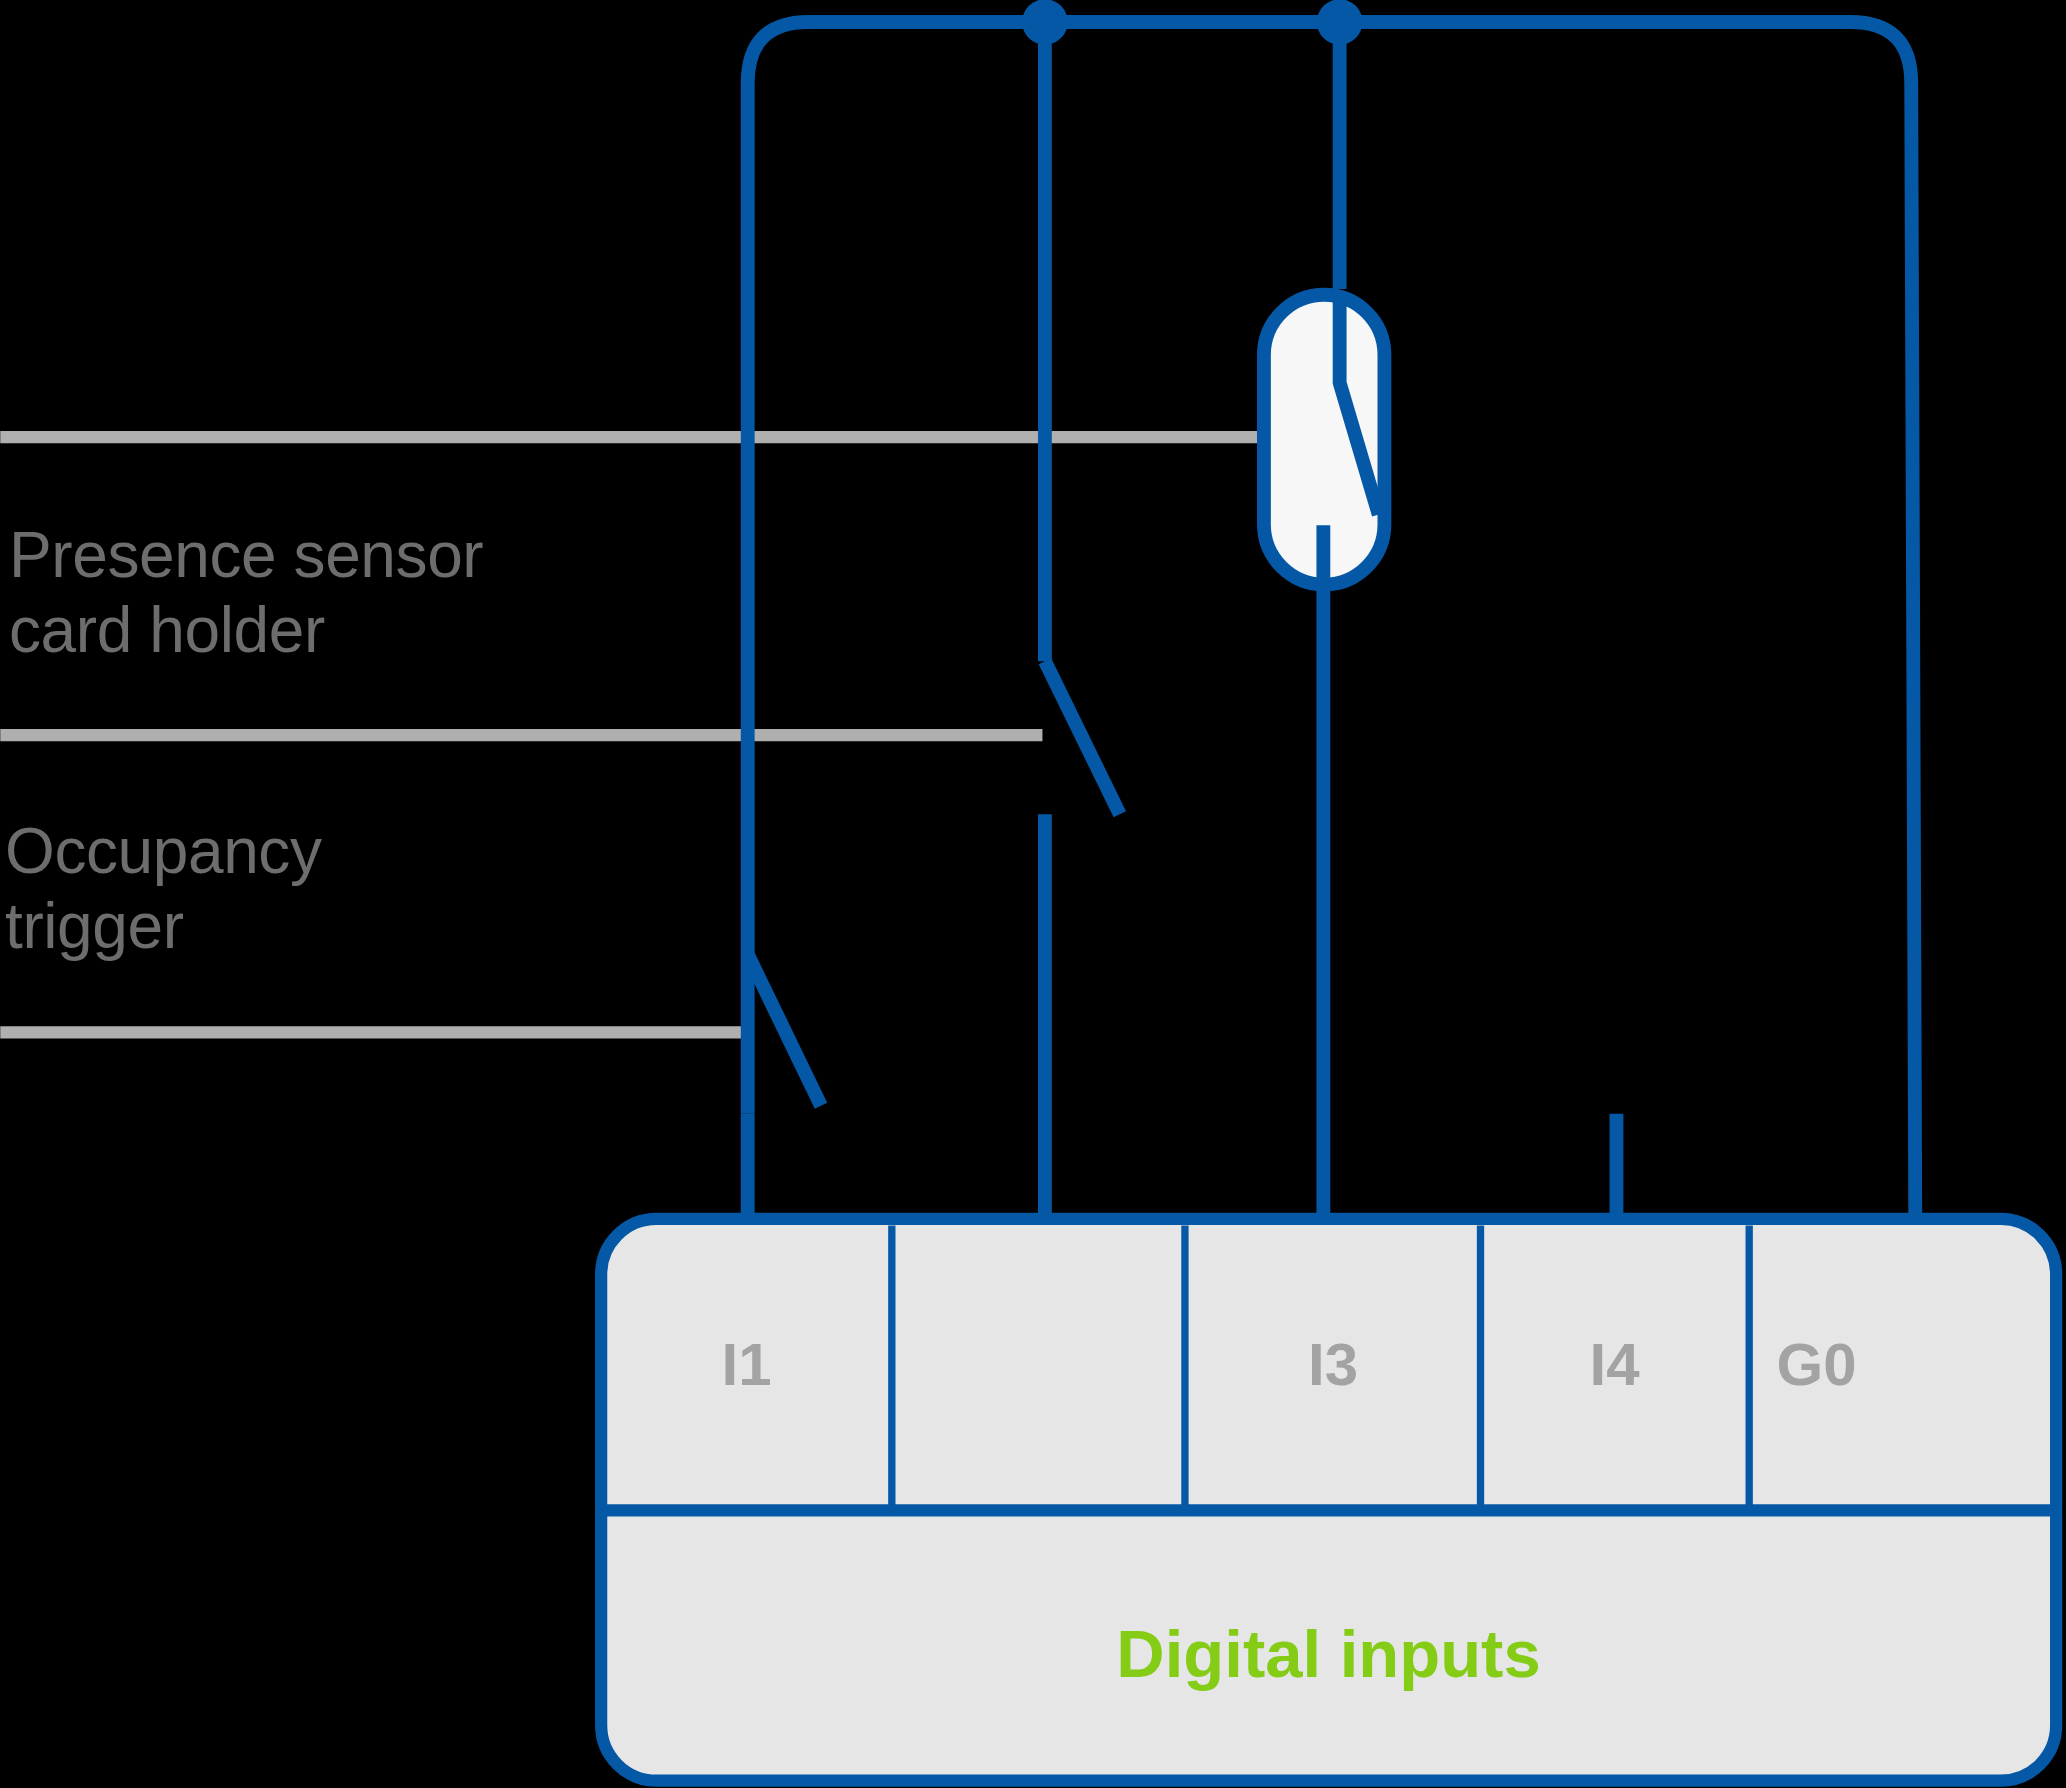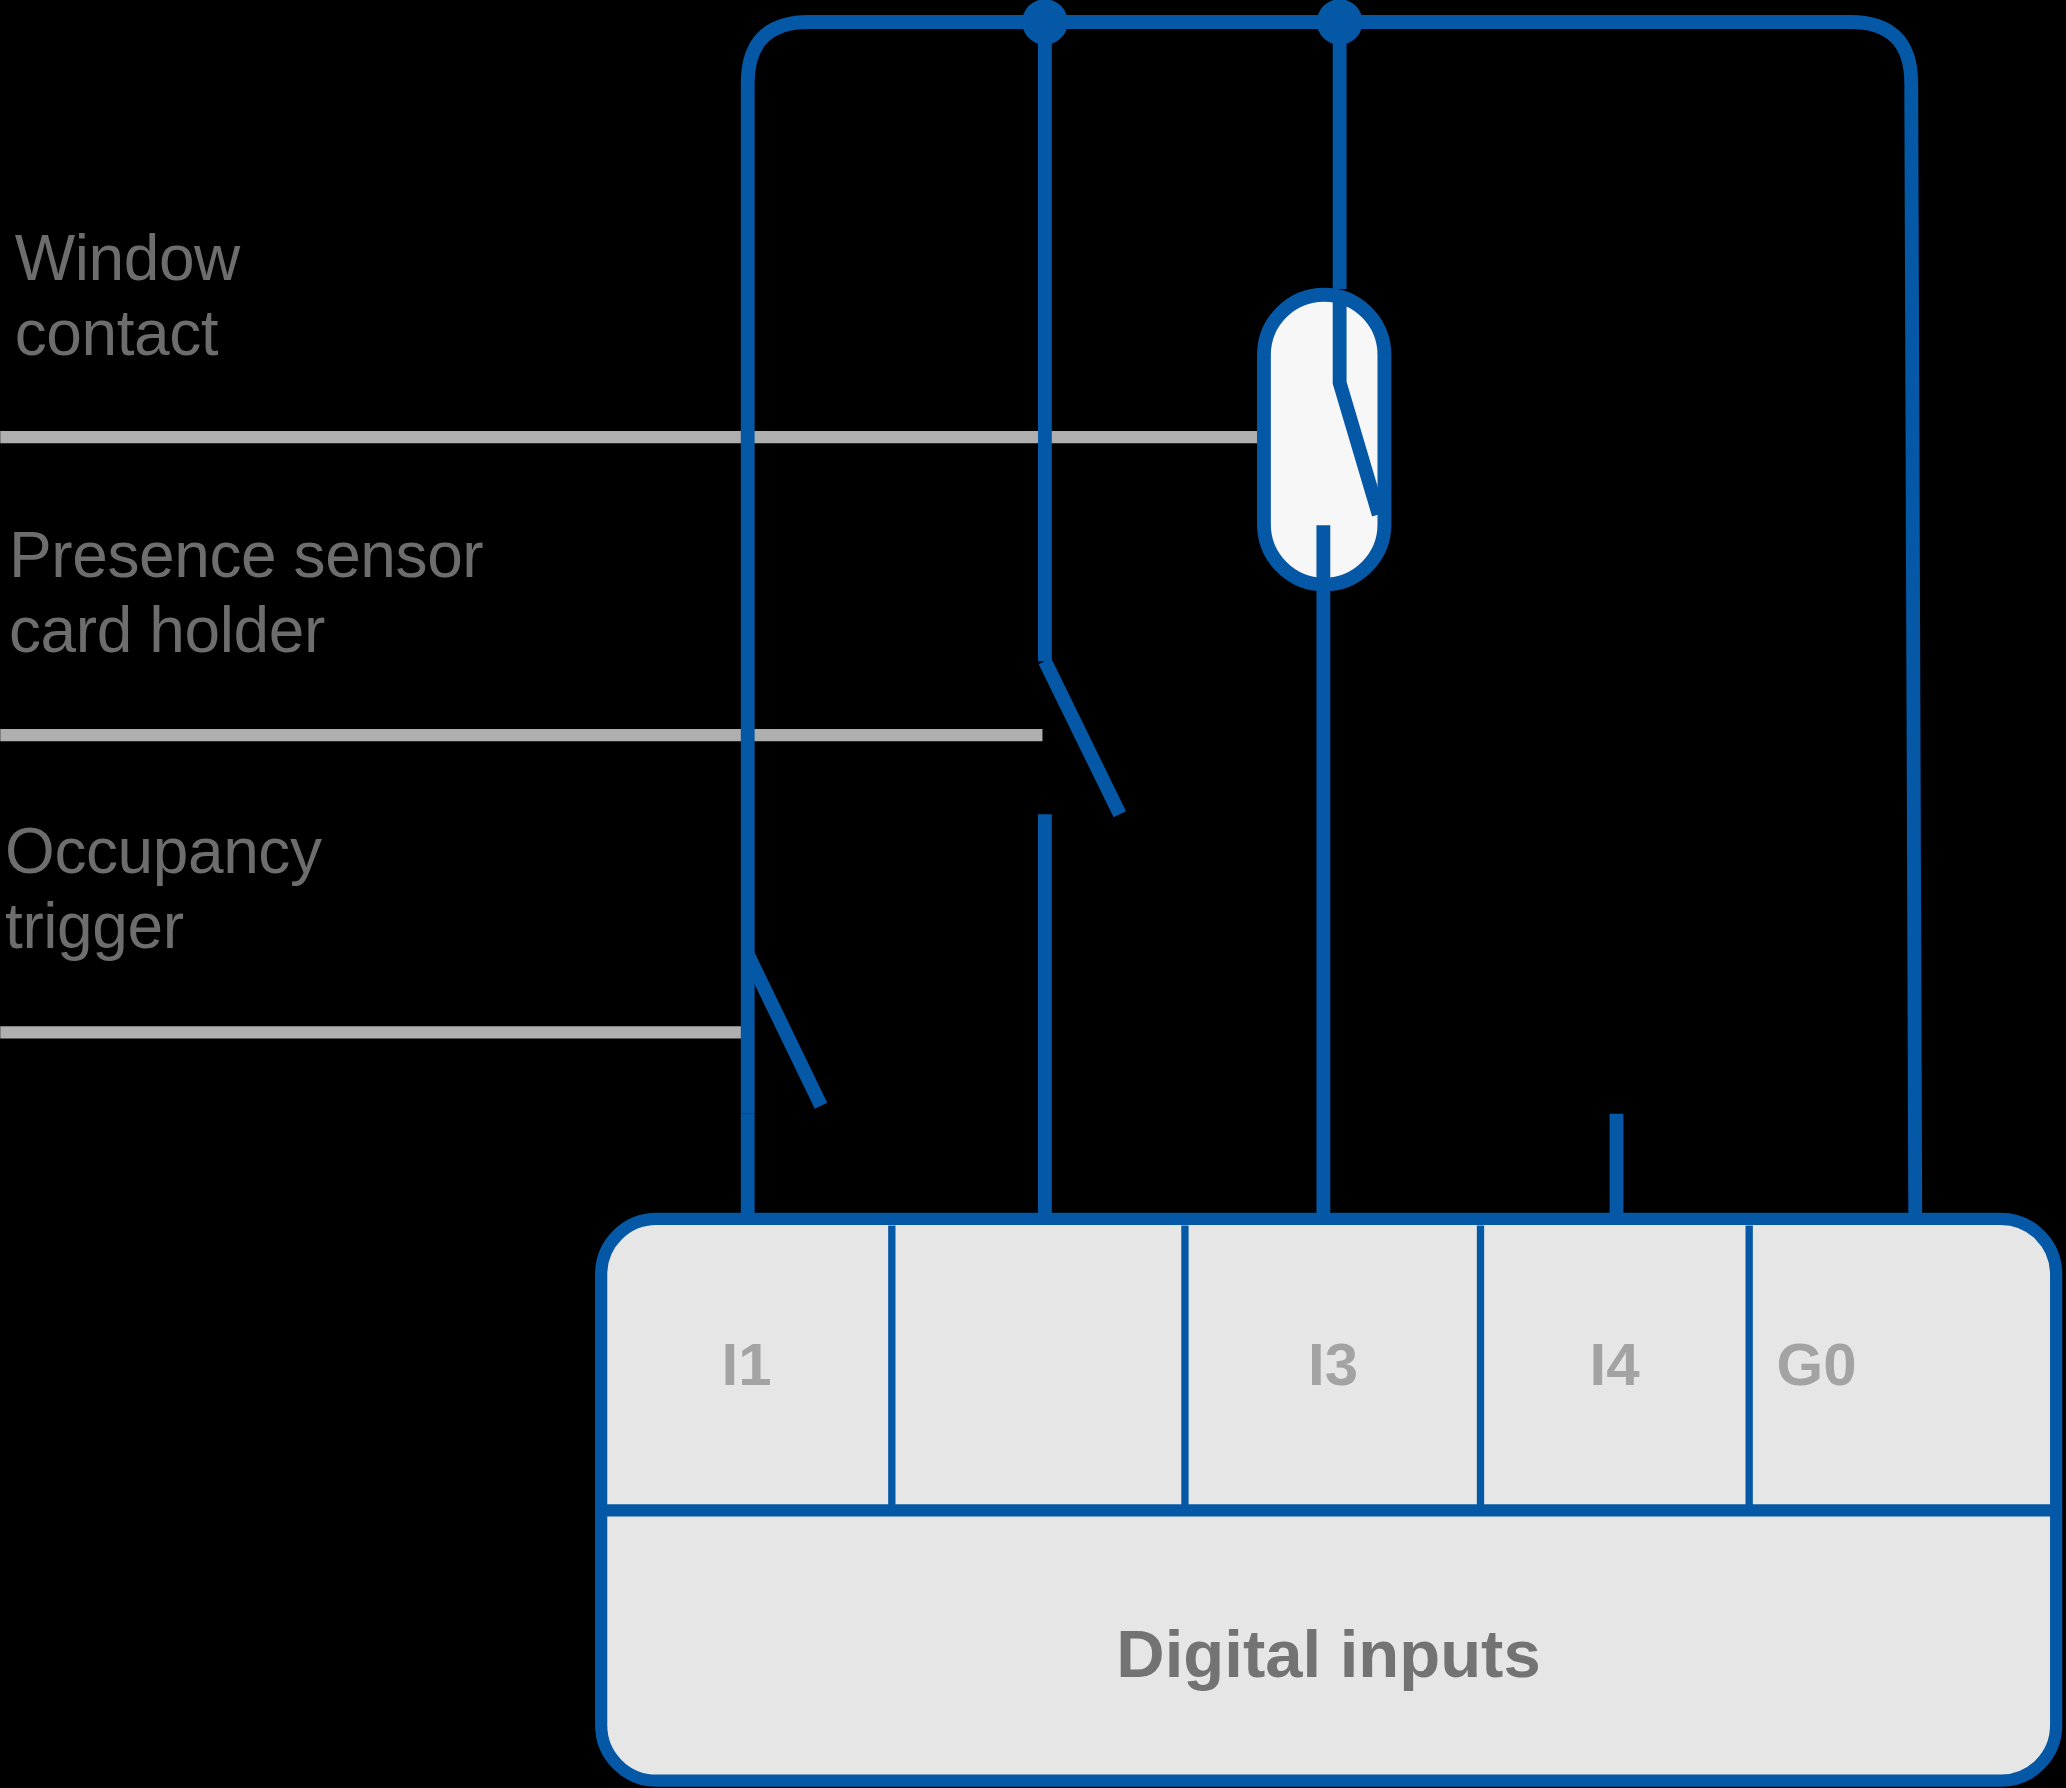--- a/index.html
+++ b/index.html
@@ -39,21 +39,21 @@
   .terminal-label {
     position: absolute;
     color: #a3a3a3;
     font-size: 60px;
     font-weight: 700;
     text-align: center;
     line-height: 1;
   }
   #block-title {
     position: absolute;
-    color: #737373;
+    color: #84cc16;
     font-size: 67px;
     font-weight: 700;
     text-align: center;
     line-height: 1;
     left: 601px;
     width: 1455px;
     top: 1620px;
   }
 </style>
 </head>
@@ -92,22 +92,20 @@
 
     <line x1="1095" y1="1505" x2="1095" y2="1855" stroke="#0558A5" stroke-width="9"></line>
     <line x1="1455" y1="1505" x2="1455" y2="1855" stroke="#0558A5" stroke-width="9"></line>
     <line x1="1818" y1="1505" x2="1818" y2="1855" stroke="#0558A5" stroke-width="9"></line>
     <line x1="2148" y1="1505" x2="2148" y2="1855" stroke="#0558A5" stroke-width="9"></line>
 
     <line x1="738" y1="1855" x2="2525" y2="1855" stroke="#0558A5" stroke-width="15"></line>
 
   </svg>
 
-  <div class="annot-label" id="label-window-contact">Window
-contact</div>
 
   <div class="annot-label" id="label-presence-sensor">Presence sensor
 card holder</div>
 
   <div class="annot-label" id="label-occupancy">Occupancy
 trigger</div>
 
   <div class="terminal-label" style="left:601px;  width:291px; top:1335px;">I1</div>
   <div class="terminal-label" style="left:1185px; width:296px; top:1335px;">I3</div>
   <div class="terminal-label" style="left:1480px; width:269px; top:1335px;">I4</div>

